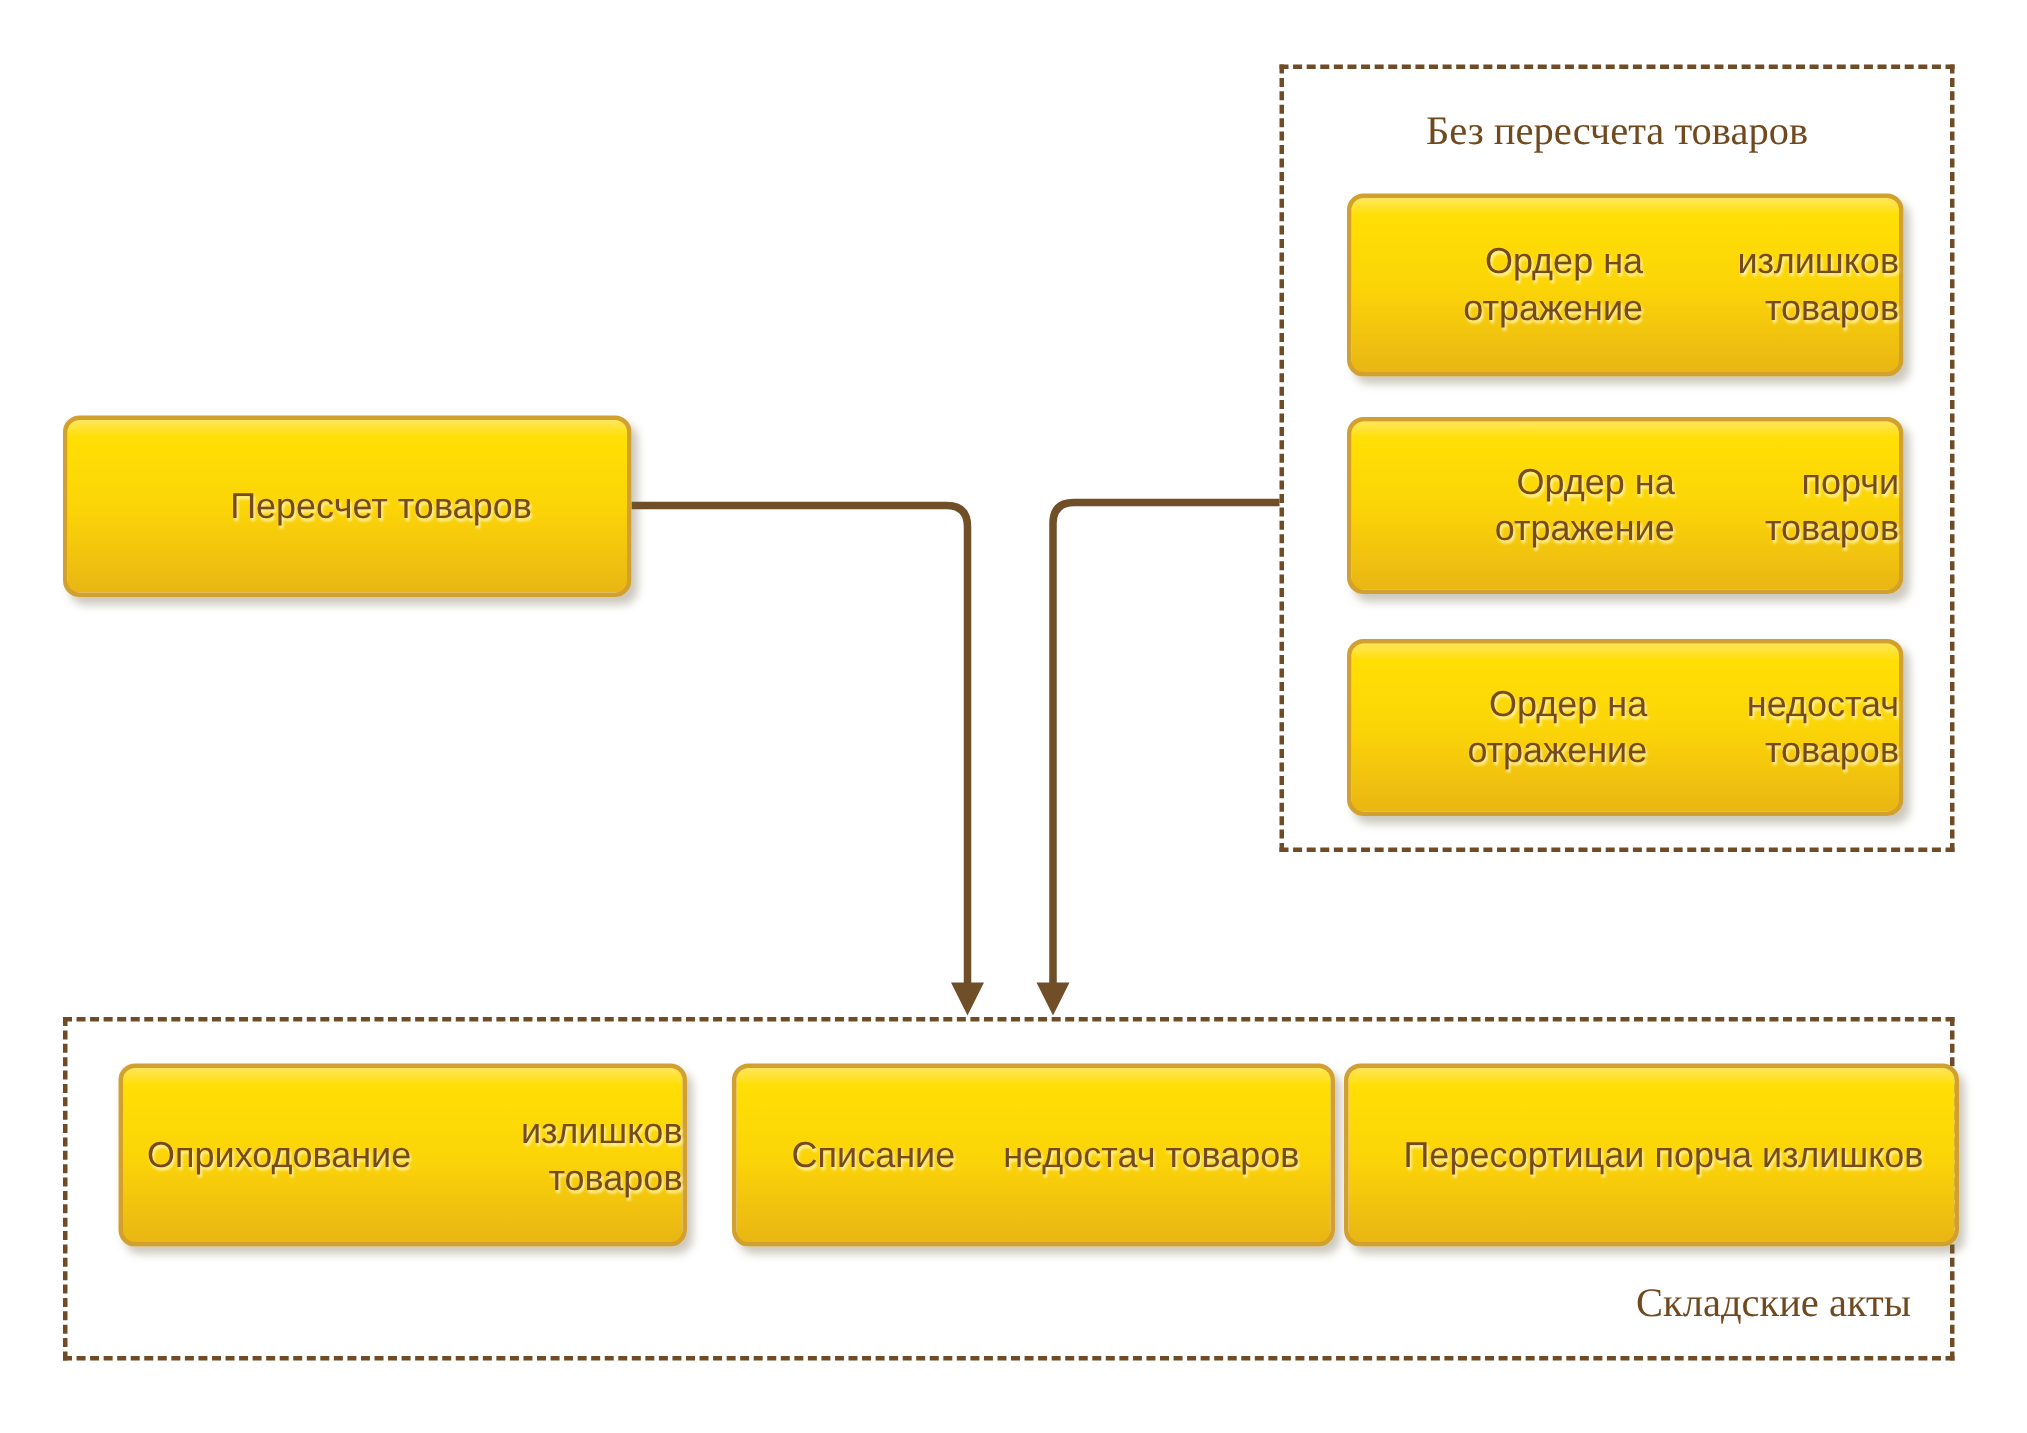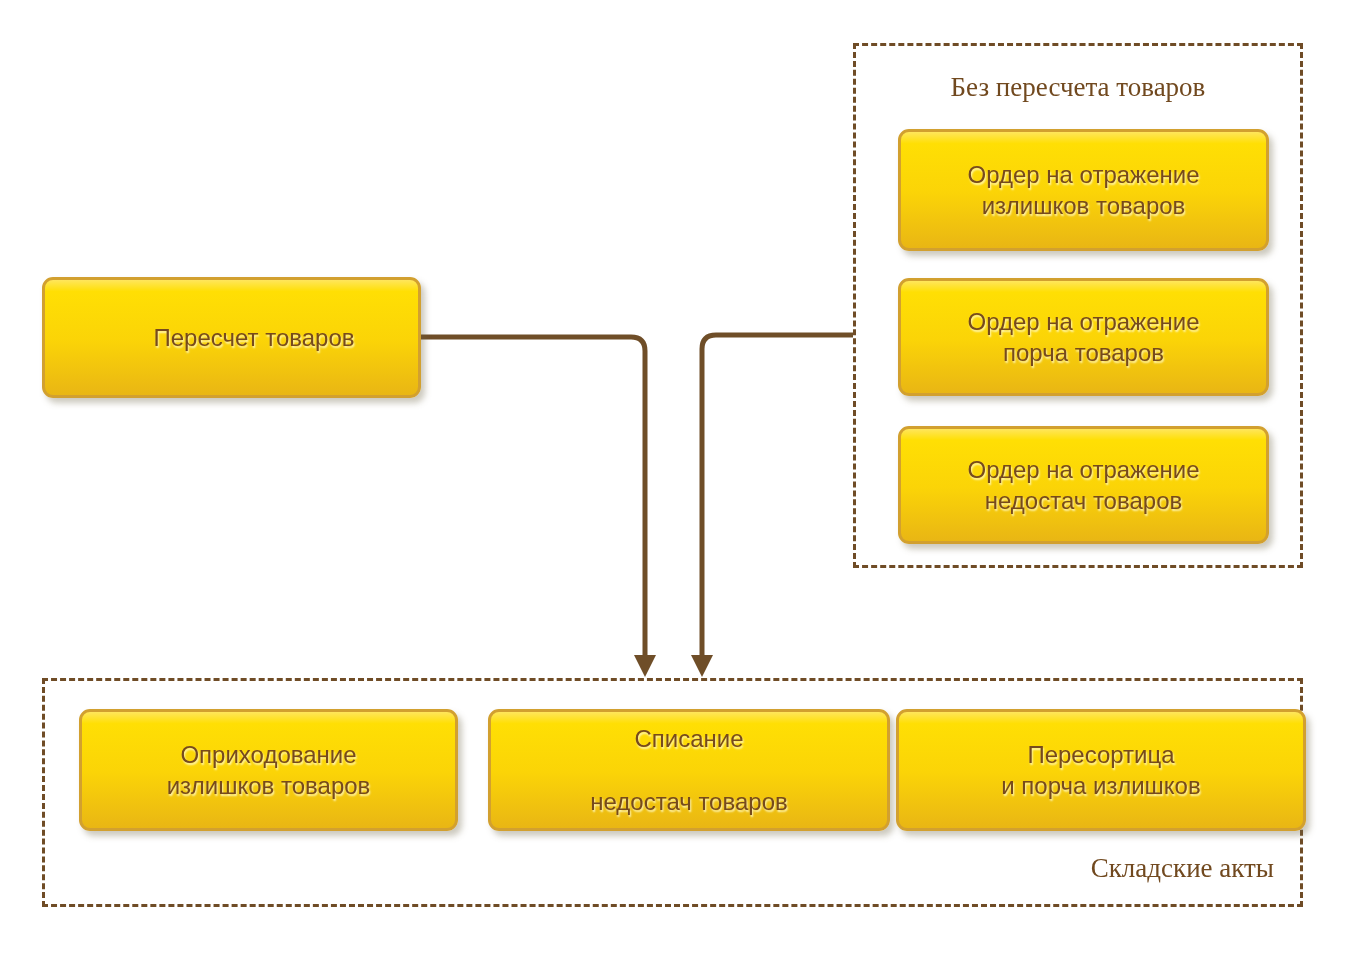--- a/index.html
+++ b/index.html
@@ -37,41 +37,41 @@
     position: absolute;
     border: 3px solid var(--node-border, #d2a02f);
     border-radius: 11px;
     background: linear-gradient(180deg,
       #ffe65c 0%,
       var(--node-fill-top, #ffdf04) 10%,
       #fbd407 52%,
       var(--node-fill-bottom, #e9b614) 100%);
     box-shadow: 4px 5px 6px rgba(110, 100, 70, 0.35);
     display: flex;
-    flex-direction: column;
+    flex-direction: row;
     justify-content: center;
     align-items: center;
-    text-align: left;
+    text-align: right;
     font-size: 24px;
     line-height: 31px;
     color: var(--node-text, #764a1d);
     text-shadow: 1px 2px 2px rgba(255, 250, 195, 0.95);
   }
 
   
   .group-no-recount .node { left: 42px; width: 371px; }
   .node-order-surplus  { top: 83px;  height: 122px; }
   .node-order-damage   { top: 232px; height: 118px; }
   .node-order-shortage { top: 380px; height: 118px; }
 
   
   .node-recount { left: 42px; top: 277px; width: 379px; height: 121px; padding-left: 45px; }
 
   
-  .group-warehouse .node { top: 28px; height: 122px; }
+  .group-warehouse .node { top: 28px; height: 122px; padding-left: 16px; }
   .node-surplus-receipt   { left: 34px;  width: 379px; }
   .node-shortage-writeoff { left: 443px; width: 402px; gap: 32px; }
   .node-regrading-damage  { left: 851px; width: 410px; }
 
   
   .connectors {
     position: absolute;
     left: 0; top: 0;
     width: 1351px; height: 955px;
     pointer-events: none;
@@ -106,21 +106,21 @@
   <div class="group group-no-recount">
     <div class="group-title">Без пересчета товаров</div>
 
     <div class="node node-order-surplus">
       <span>Ордер на отражение</span>
       <span>излишков товаров</span>
     </div>
 
     <div class="node node-order-damage">
       <span>Ордер на отражение</span>
-      <span>порча товаров</span>
+      <span>порчи товаров</span>
     </div>
 
     <div class="node node-order-shortage">
       <span>Ордер на отражение</span>
       <span>недостач товаров</span>
     </div>
   </div>
 
   <div class="group group-warehouse">
 

